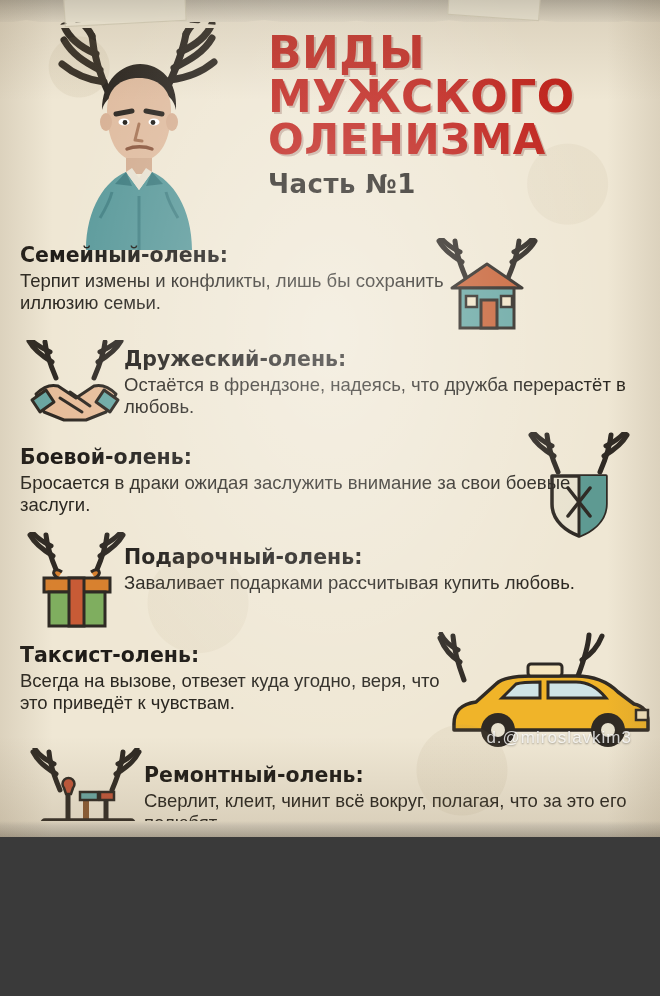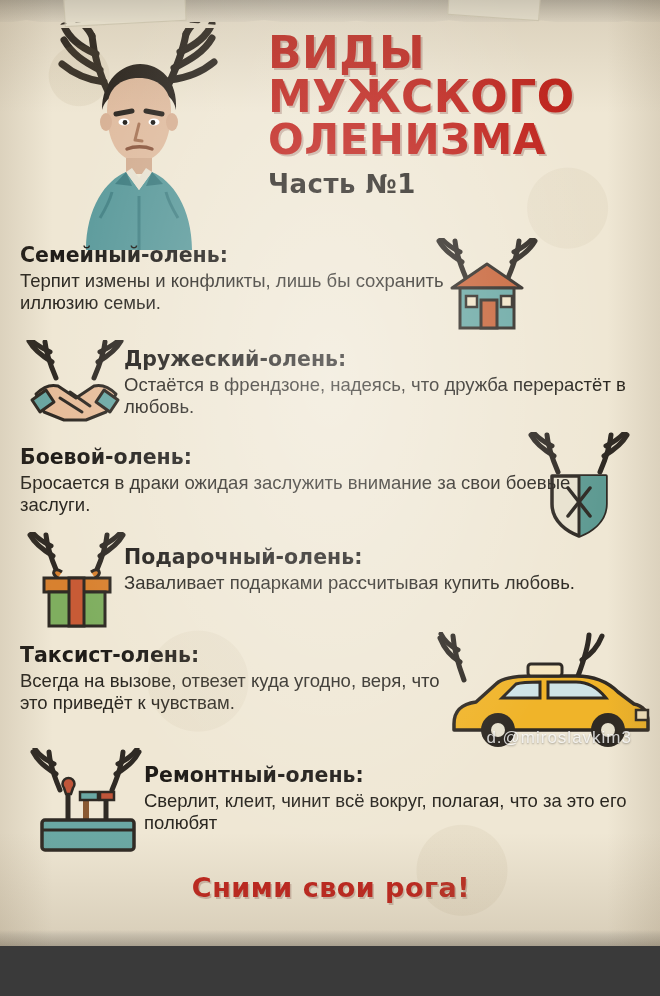--- a/index.html
+++ b/index.html
@@ -9,21 +9,21 @@
   }
   body {
     width: 660px;
     height: 996px;
     overflow: hidden;
     font-family: "Liberation Sans", sans-serif;
   }
   .poster {
     position: relative;
     width: 660px;
-    height: 946px;
+    height: 837px;
     background: #efe7d4;
     overflow: hidden;
   }
   
   .paper-texture {
     position: absolute;
     inset: 0;
     background:
       radial-gradient(ellipse at 50% 40%, rgba(255,255,255,0.35) 0%, rgba(255,255,255,0) 60%),
       linear-gradient(180deg, rgba(120,100,70,0.18) 0%, rgba(120,100,70,0) 12%, rgba(120,100,70,0) 88%, rgba(120,100,70,0.20) 100%),

